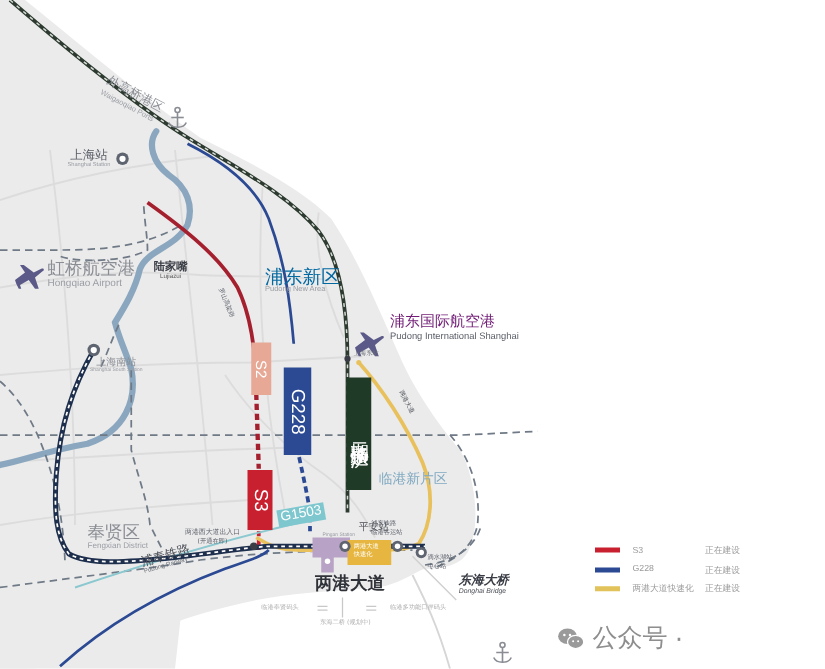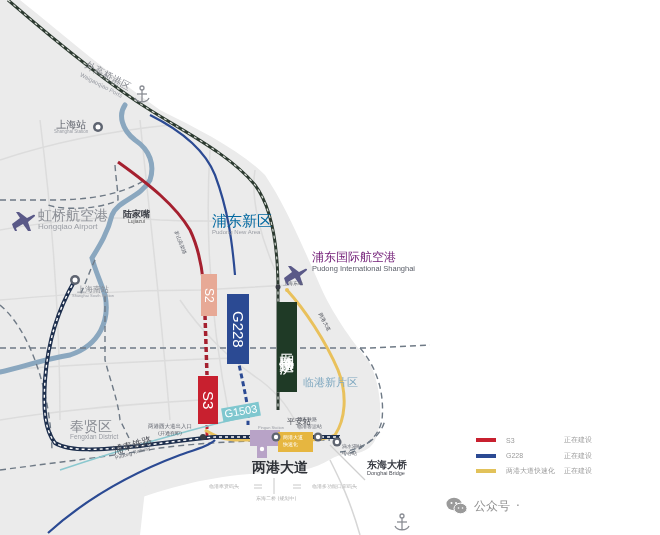--- a/index.html
+++ b/index.html
@@ -9,21 +9,21 @@
   .lbl { position:absolute; white-space:nowrap; line-height:1; }
   .cn { color:#8a8d94; }
   .en { color:#9a9da4; font-family:"Liberation Sans", sans-serif; }
   .vbox { position:absolute; display:flex; flex-direction:column; align-items:center; justify-content:center;
           color:#fff; font-family:"Liberation Sans", sans-serif; }
   .vbox span { display:block; line-height:1.02; }
   .legend { position:absolute; left:476px; top:434px; font-family:"Liberation Sans", sans-serif; font-size:7px; color:#9a9a9a; }
   .legend-row { display:flex; align-items:center; height:12px; margin-bottom:3.5px; }
   .legend-swatch { width:20px; height:4px; margin-right:10px; }
   .legend-name { width:58px; }
-  .watermark { position:absolute; left:446px; top:497px; display:flex; align-items:center; color:#8e8e8e; font-size:12px; }
+  .watermark { position:absolute; left:446px; top:497px; display:flex; align-items:center; color:#8e8e8e; font-size:20px; }
 </style>
 </head>
 <body>
 
 <div id="map">
   <svg width="660" height="535" viewBox="0 0 660 535" style="position:absolute;left:0;top:0;">
 
     <path d="M0,0 L20,0 C70,40 110,75 160,110 C200,130 240,150 265,175 C285,205 300,240 322,290 C335,318 355,345 368,360 C380,380 385,420 375,440 C370,452 355,455 340,455 C330,458 320,468 300,470 L250,474 C200,478 160,490 120,505 C80,520 50,535 20,535 L0,535 Z" fill="#ebebeb"></path>
     <path d="M0,480 L30,470 C60,462 100,450 150,445 L140,535 L0,535Z" fill="#ebebeb"></path>
 
@@ -213,21 +213,21 @@
 临港客运站</div>
 
   <div class="lbl" style="left:283px;top:434px;font-size:5px;color:#fff;white-space:pre;line-height:1.3;">两港大道
 快速化</div>
 
   <div class="lbl" style="left:342px;top:443px;font-size:5px;color:#5a5e68;white-space:pre;line-height:1.3;">滴水湖站
 中心站</div>
 
   <div class="lbl" style="left:252px;top:460px;font-size:14px;color:#2f3238;font-weight:bold;">两港大道</div>
 
-  <div class="lbl" style="left:367px;top:460px;">
+  <div class="lbl" style="left:367px;top:460px;font-style:italic;">
     <div style="font-size:10px;color:#3a3d45;font-weight:bold;">东海大桥</div>
     <div class="en" style="font-size:5.5px;color:#4a4d55;margin-top:1px;">Donghai Bridge</div>
   </div>
 
   <div class="lbl cn" style="left:209px;top:484px;font-size:5px;color:#b0b0b0;">临港奉贤码头</div>
   <div class="lbl cn" style="left:312px;top:484px;font-size:5px;color:#b0b0b0;">临港多功能口岸码头</div>
   <div class="lbl cn" style="left:256px;top:496px;font-size:5px;color:#b0b0b0;">东海二桥 (规划中)</div>
 </div>
 
 <div class="legend">

